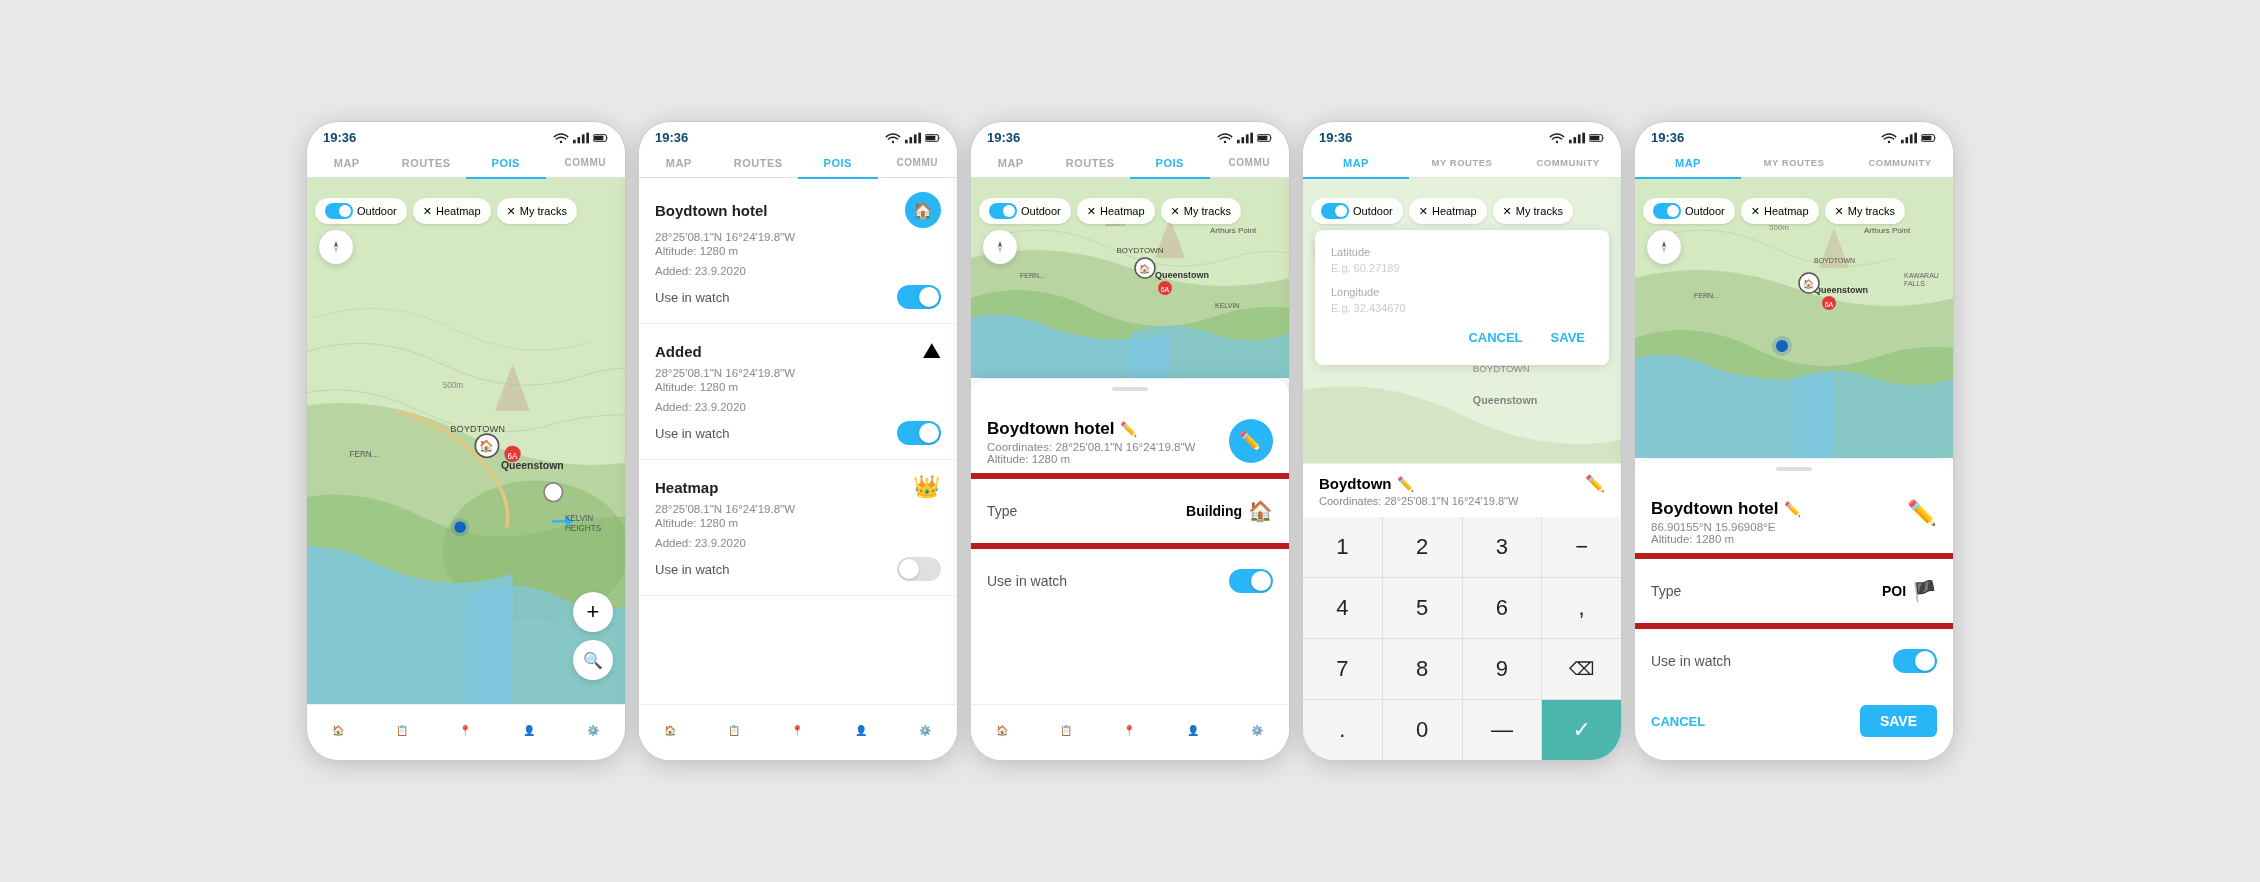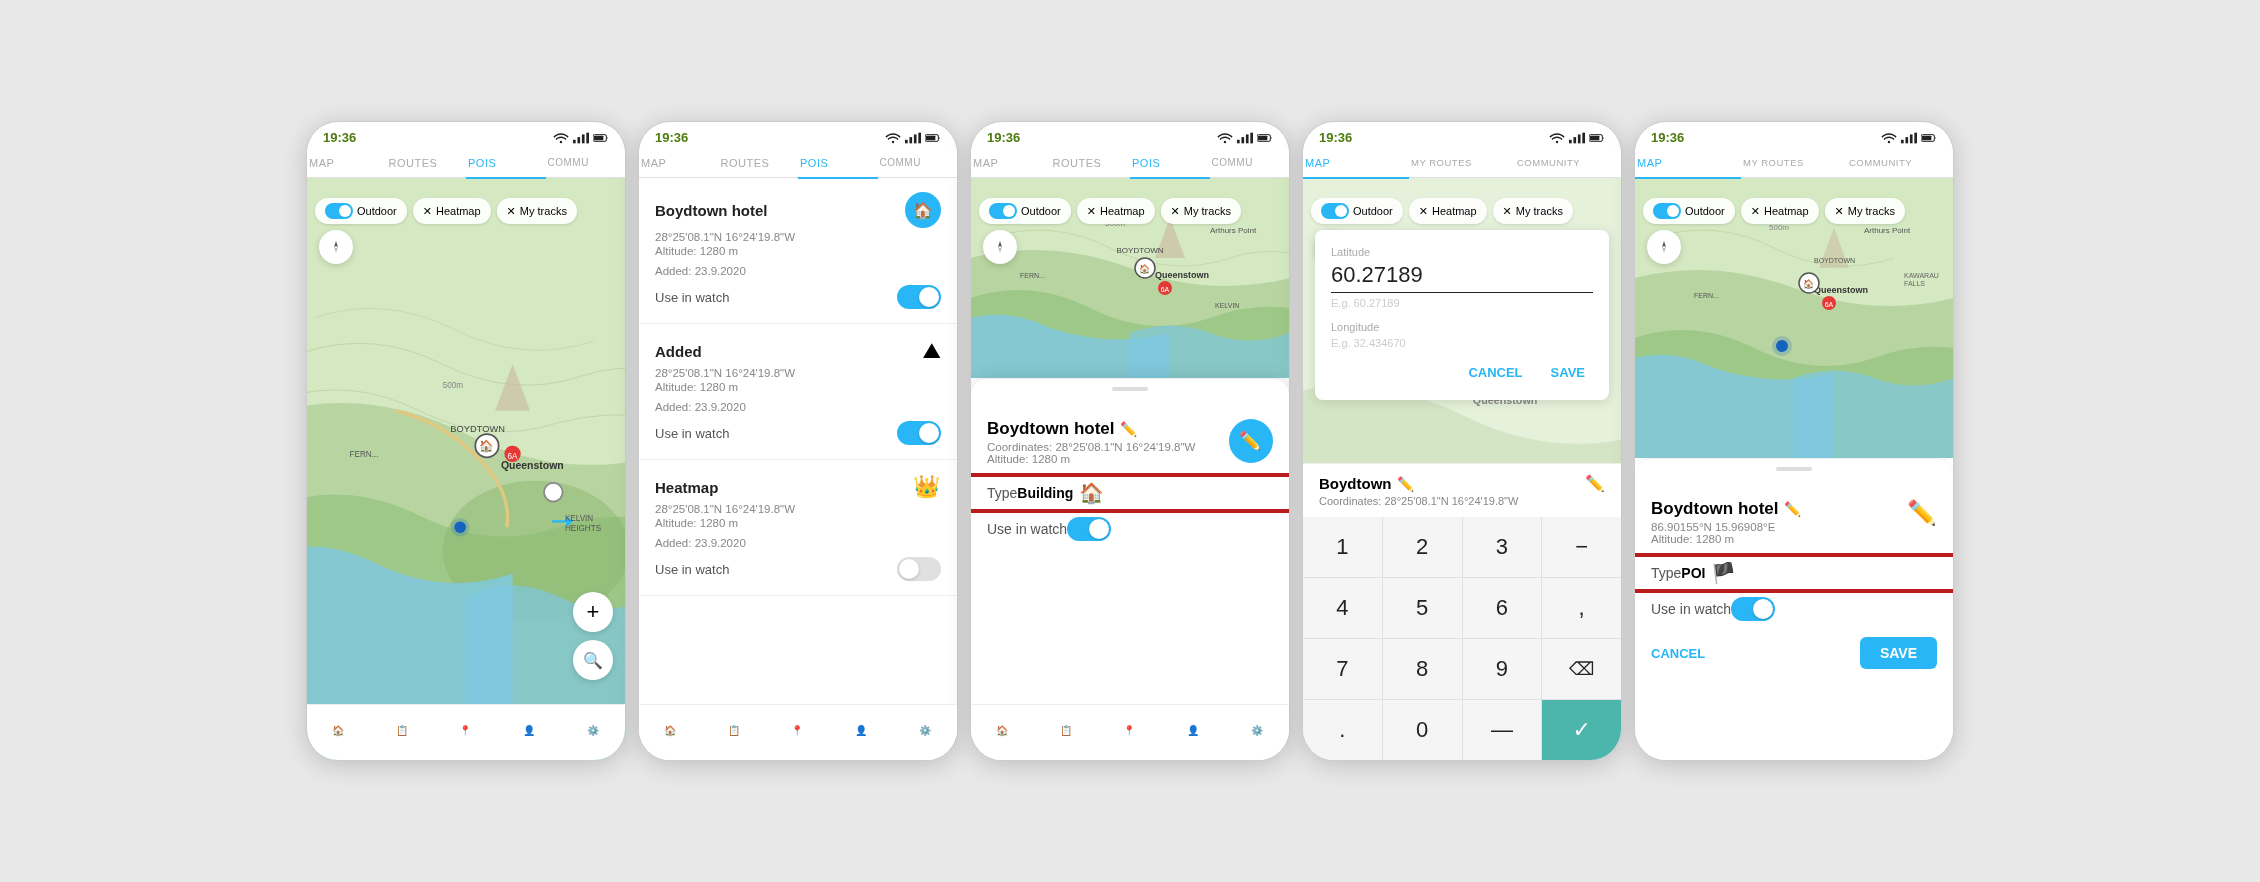--- a/index.html
+++ b/index.html
@@ -35,45 +35,45 @@
       justify-content: space-between;
       align-items: center;
       padding: 8px 16px 4px;
       background: transparent;
       position: relative;
       z-index: 10;
     }
     .status-time {
       font-size: 13px;
       font-weight: 600;
-      color: #4d7c0f;
+      color: #0c4a6e;
     }
     .status-icons {
       display: flex;
       gap: 4px;
       align-items: center;
     }
     .status-icons svg {
       width: 16px;
       height: 12px;
     }
     
     .nav-tabs {
       display: flex;
       border-bottom: 1.5px solid #e0e0e0;
       background: #fff;
       position: relative;
       z-index: 10;
     }
     .nav-tab {
       flex: 1;
-      text-align: left;
+      text-align: center;
       padding: 8px 2px;
       font-size: 11px;
-      font-weight: 400;
+      font-weight: 700;
       color: #aaa;
       letter-spacing: 0.5px;
       position: relative;
       cursor: pointer;
     }
     .nav-tab.active {
       color: #29b6f6;
     }
     .nav-tab.active::after {
       content: '';
@@ -294,23 +294,24 @@
       border-radius: 50%;
       display: flex;
       align-items: center;
       justify-content: center;
       color: #fff;
       font-size: 18px;
       flex-shrink: 0;
     }
     .detail-row {
       display: flex;
-      align-items: center;
-      padding: 4px 16px;
-      border-top: 4px solid #b91c1c;
+      justify-content: space-between;
+      align-items: center;
+      padding: 20px 16px;
+      border-top: 6px solid #b91c1c;
     }
     .detail-row-label {
       font-size: 14px;
       color: #555;
     }
     .detail-row-value {
       display: flex;
       align-items: center;
       gap: 6px;
       font-size: 14px;
@@ -815,21 +816,20 @@
 
       <div class="map-btn" style="width:34px;height:34px;position:absolute;left:12px;top:52px;z-index:6;">
         <svg width="14" height="14" viewBox="0 0 14 14">
             <polygon points="7,1 9,7 7,6 5,7" fill="#555"></polygon>
             <polygon points="7,13 5,7 7,8 9,7" fill="#bbb"></polygon>
           </svg>
       </div>
 
       <div class="input-card" style="top:52px;">
         <div class="input-label">Latitude</div>
-        <div class="input-value">60.27189</div>
         <div class="input-hint">E.g. 60.27189</div>
         <div class="input-label">Longitude</div>
         <div class="input-hint">E.g. 32.434670</div>
         <div class="input-actions">
           <span class="btn-cancel">CANCEL</span>
           <span class="btn-save">SAVE</span>
         </div>
       </div>
 
       <div class="numpad-container">

